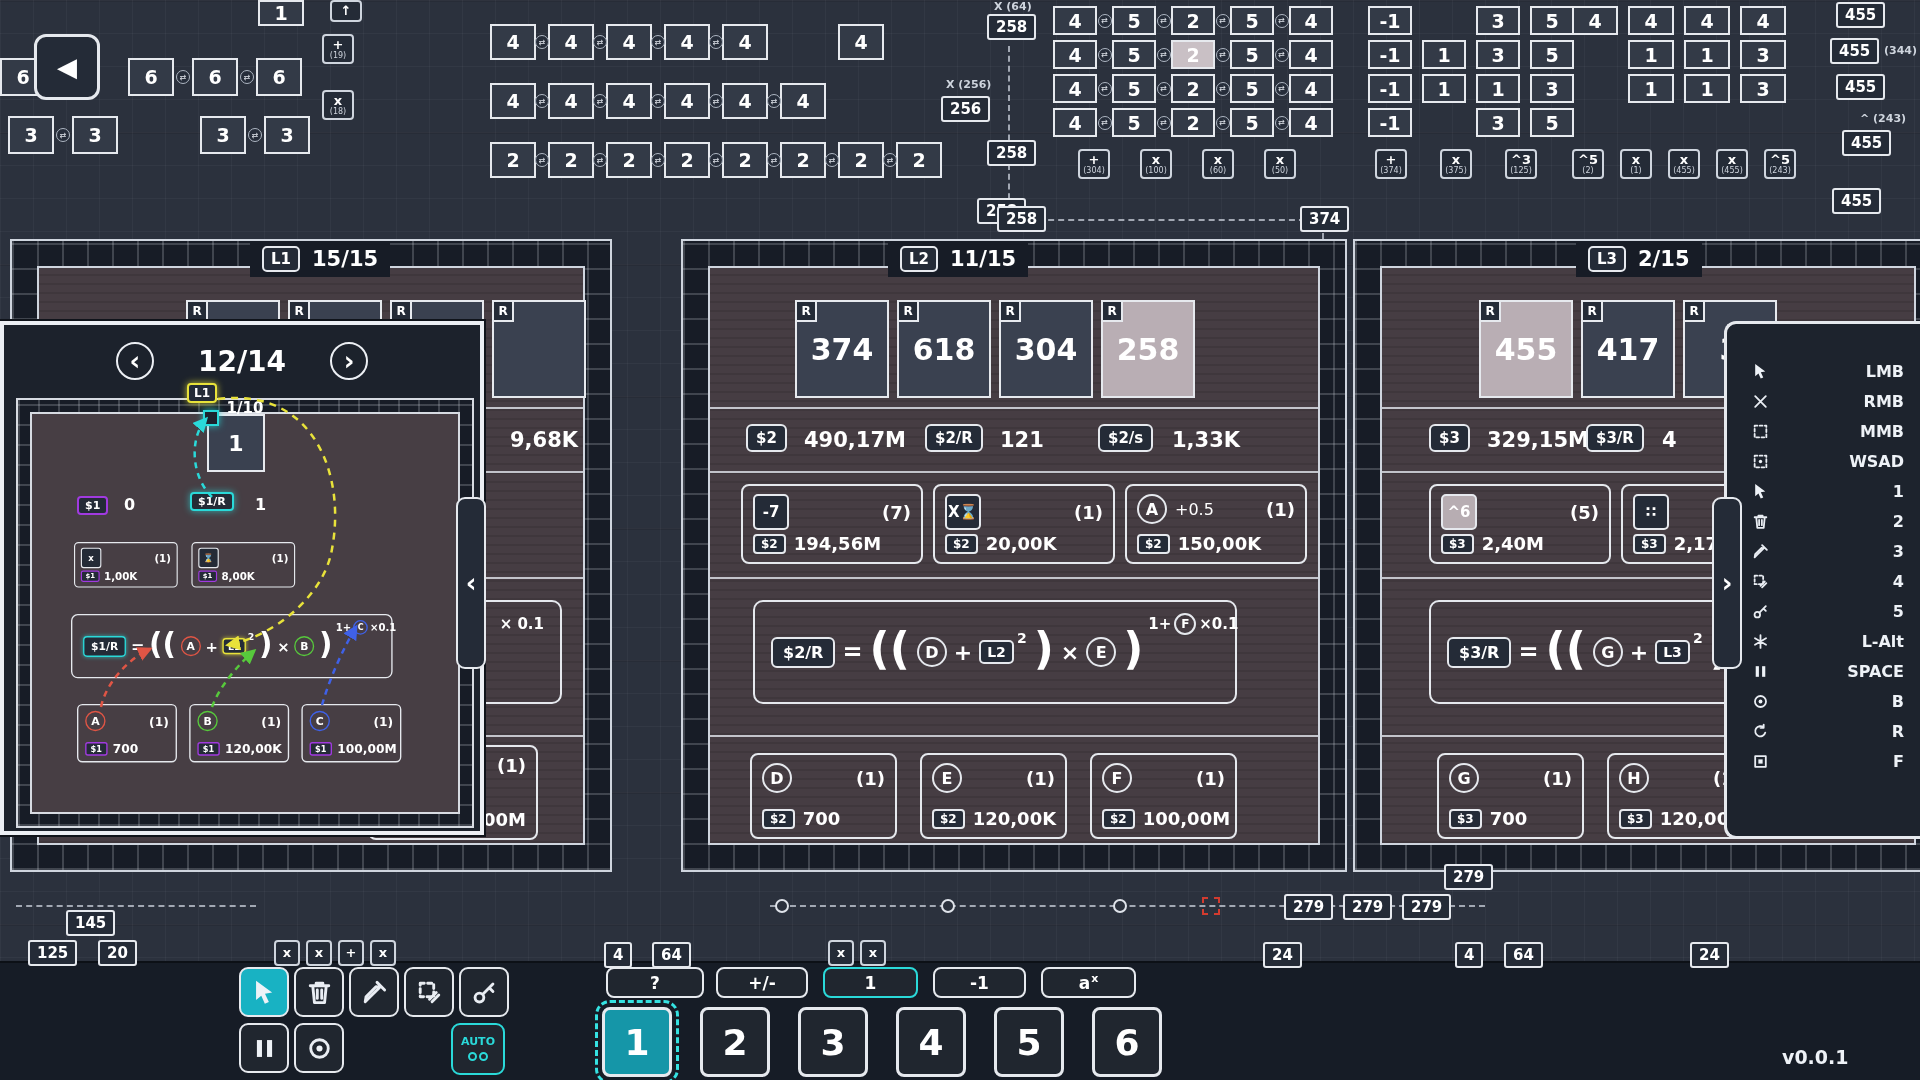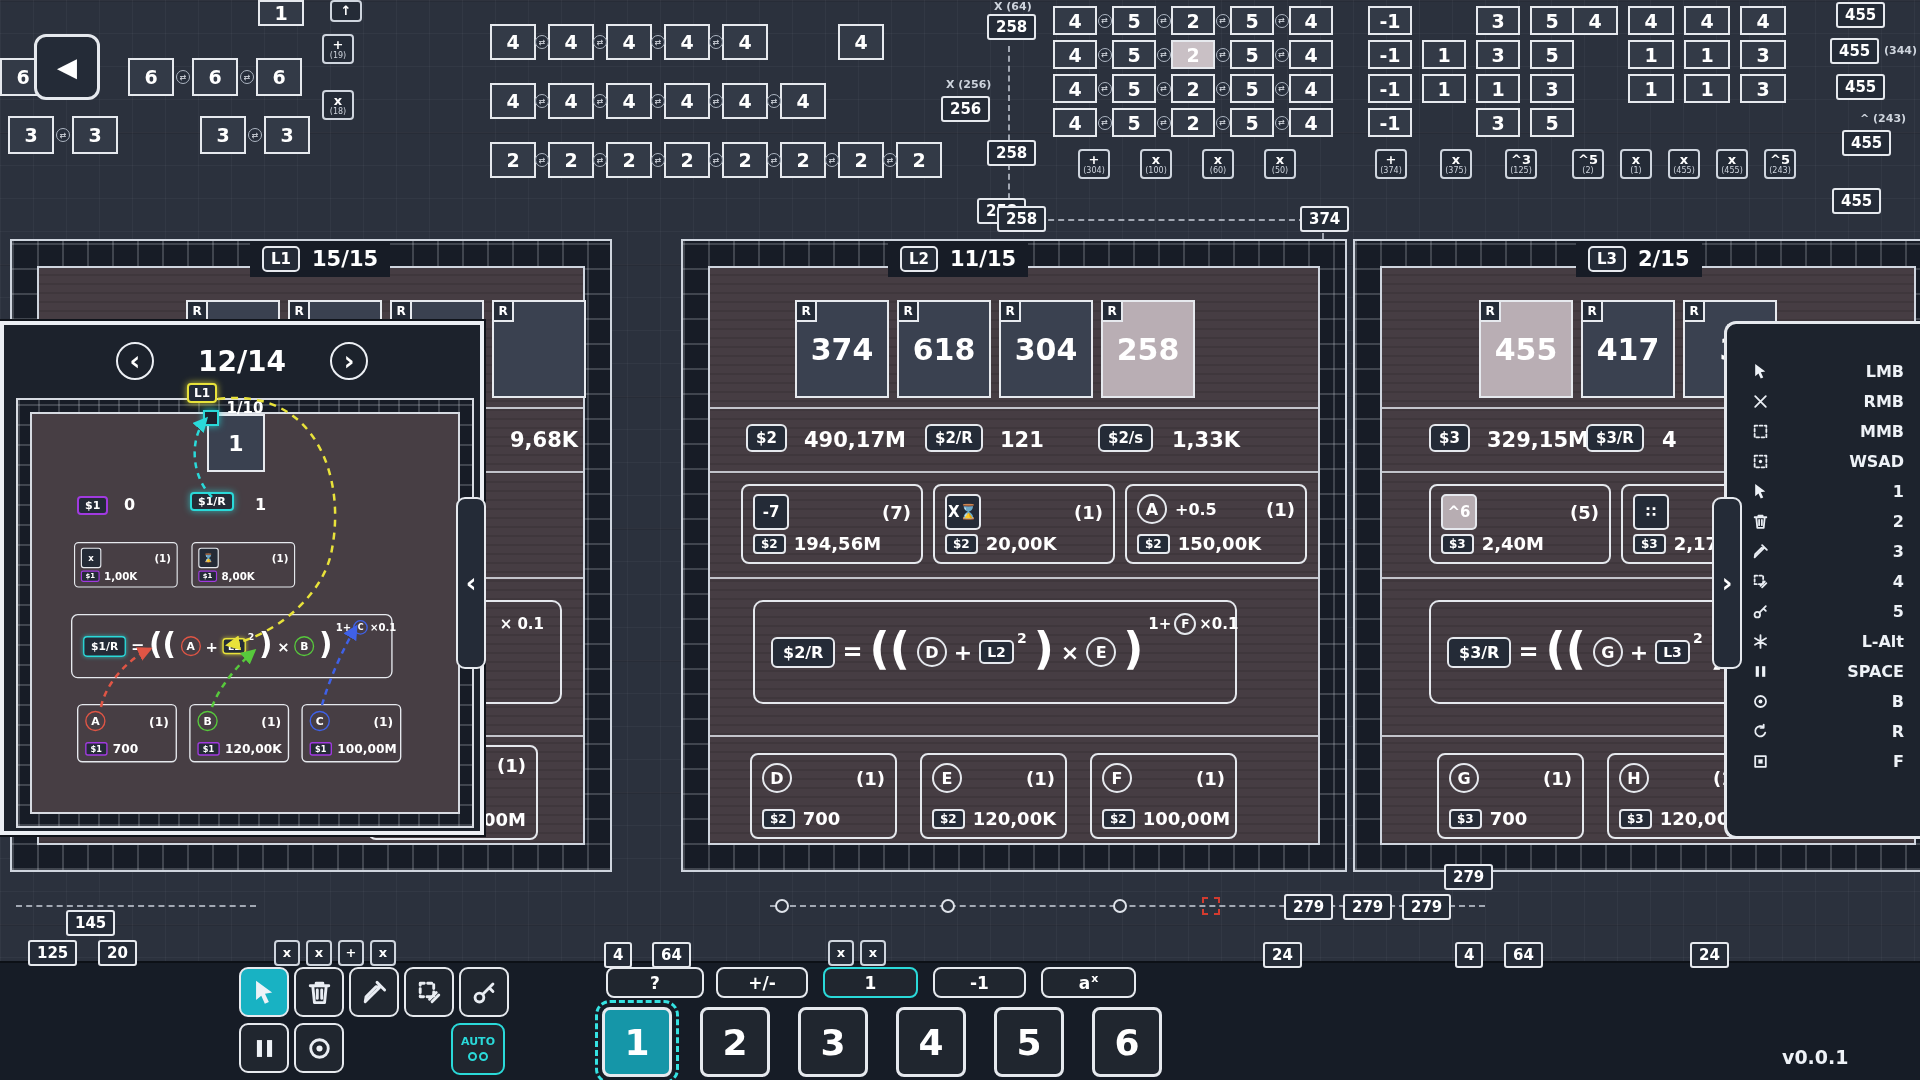--- a/index.html
+++ b/index.html
@@ -47,21 +47,21 @@
   .chip.mini{font-size:11px;padding:1px 6px;border-radius:4px}
   .p-chip{border-color:#a13ae0}
   .cy{border-color:#2ad9d9;box-shadow:0 0 7px rgba(42,217,217,.7)}
   .statval{position:absolute;color:#fff;font-weight:bold;font-size:21px;z-index:16;white-space:nowrap}
   .upcard,.lcard{position:absolute;border:2px solid #e6e9ee;border-radius:8px;z-index:16;display:flex;flex-direction:column;justify-content:space-between;padding:8px 10px}
   .upcard.rel,.lcard.rel{position:relative;flex:none}
   .uprow{display:flex;align-items:center;gap:8px}
   .upicon{width:36px;height:36px;border:2px solid #e6e9ee;border-radius:5px;background:#242b37;display:flex;align-items:center;justify-content:center;font-weight:bold;font-size:15px;color:#fff;flex:none}
   .upicon.lit{background:#b7adb2}
   .upcount{color:#fff;font-weight:bold;font-size:18px;margin-left:auto}
-  .upicontext{color:#fff;font-weight:bold;font-size:16px}
+  .upicontext{color:#fff;font-weight:normal;font-size:16px}
   .upprice{font-size:18px;font-weight:bold;color:#fff}
   .cletter{width:30px;height:30px;border:2px solid #e6e9ee;border-radius:50%;display:inline-flex;align-items:center;justify-content:center;color:#fff;font-weight:bold;font-size:16px;flex:none}
   .cletter.xs{width:22px;height:22px;font-size:12px}
   .c-red{border-color:#e05545}.c-green{border-color:#57c93c}.c-blue{border-color:#3f61e8}
   .formula{position:absolute;border:2px solid #e6e9ee;border-radius:10px;display:flex;align-items:center;gap:7px;padding:0 16px;z-index:16;color:#fff}
   .formula.rel{position:relative}
   .fchip{font-size:16px;padding:4px 10px}
   .feq{font-size:24px;font-weight:bold}
   .fparen{font-size:44px;font-weight:bold;line-height:.8;transform:translateY(-3px)}
   .fop{font-size:22px;font-weight:bold}

